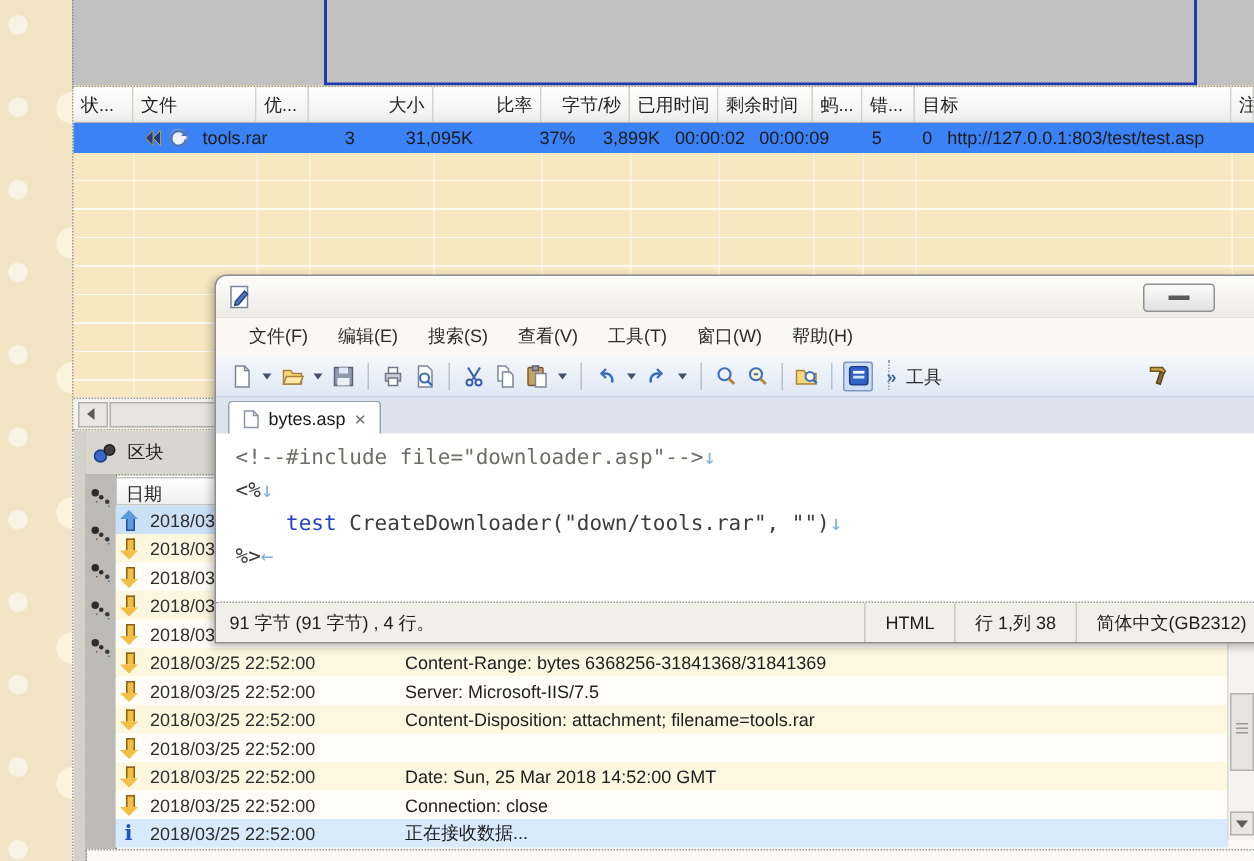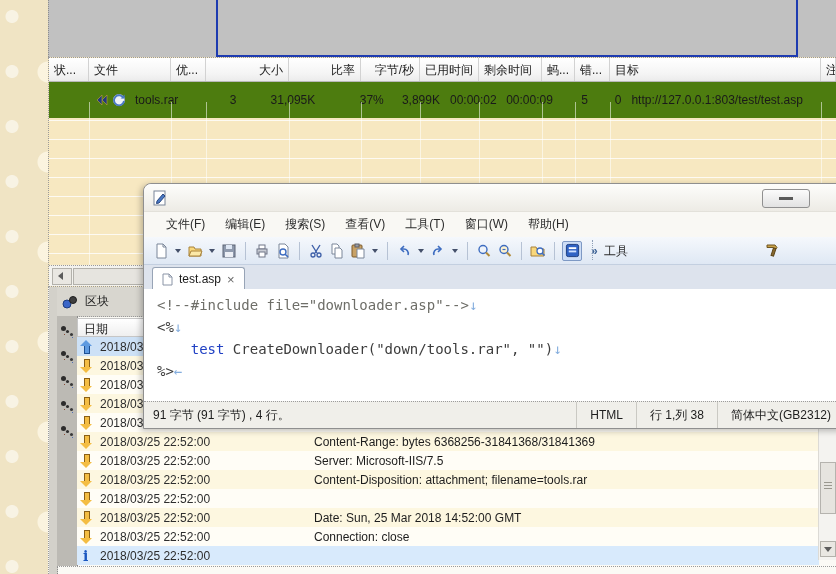--- a/index.html
+++ b/index.html
@@ -17,21 +17,21 @@
   
   .top-strip{left:48px;top:0;width:788px;height:57px;background:#c1c1c1;border-left:1px dotted #8d8d8d;}
   .blue-line{position:absolute;background:#1d3bb0;}
   
   .dl{left:48px;top:57px;width:788px;height:230px;background:#f7e8c1;
       border-top:1px dotted #9a9a9a;border-left:1px dotted #9a9a9a;border-bottom:1px dotted #9a9a9a;box-sizing:border-box;}
   .dl-header{display:flex;height:23px;border-bottom:1px solid #b9b9b9;}
   .hcell{box-sizing:border-box;background:linear-gradient(#ffffff,#f4f4f4 70%,#ebebeb);
       border-right:1px solid #d2d2d2;padding:4px 5px 0 5px;white-space:nowrap;overflow:hidden;color:#222;}
   .hcell.r{text-align:right;}
-  .dl-row{display:flex;height:36px;background:#4d7c0f;align-items:center;padding-left:43px;}
+  .dl-row{display:flex;height:20px;background:#3b82f6;align-items:center;padding-left:43px;}
   .dcell{box-sizing:border-box;padding:0 5px;white-space:nowrap;overflow:hidden;}
   .dcell.r{text-align:right;}
   .dl-empty{position:absolute;left:0;right:0;top:44px;bottom:20px;
       background:repeating-linear-gradient(to bottom, transparent 0 18px, rgba(255,255,255,.8) 18px 19px);}
   .vline{position:absolute;top:0;bottom:0;width:1px;background:rgba(255,255,255,.55);}
   .hscroll{position:absolute;left:0;right:0;bottom:0;height:20px;background:#f3f2ee;border-top:1px dotted #9a9a9a;}
   .hs-btn{position:absolute;left:3px;top:2px;width:18px;height:15px;background:#e9e7e2;border:1px solid #b3b1ab;}
   .hs-btn::after{content:"";position:absolute;left:5px;top:3px;border-top:4px solid transparent;border-bottom:4px solid transparent;border-right:5px solid #5c5c5c;}
   .hs-thumb{position:absolute;left:24px;top:2px;width:200px;height:15px;background:#e6e4df;border:1px solid #b3b1ab;}
   
@@ -44,21 +44,21 @@
   .ant::before{content:"";position:absolute;left:2px;top:2px;width:5px;height:5px;border-radius:50%;background:#2c2c2c;
       box-shadow:4px 3px 0 -1px #2c2c2c, 8px 6px 0 -1px #3a3a3a, 9px 9px 0 -2px #2a56b4, 1px 6px 0 -2px #7a2a10;}
   .date-header{position:absolute;left:28px;top:31px;width:211px;height:19px;box-sizing:border-box;
       background:linear-gradient(#ffffff,#efefef);border:1px solid #c6c6c6;padding:2px 6px;color:#222;}
   .log-rows{position:absolute;left:28px;right:17px;top:50px;}
   .lrow{display:flex;height:19px;align-items:center;background:#fffdf6;}
   .lrow.yellow{background:#fdf7e0;}
   .lrow.sel-up{background:#cde1f6;}
   .lrow.sel-info{background:#d8eafc;}
   .lrow .ldate{width:170px;margin-left:6px;color:#2d2d2d;white-space:nowrap;overflow:hidden;}
-  .lrow .lmsg{flex:1;color:#1d1d1d;white-space:nowrap;overflow:hidden;margin-left:44px;}
+  .lrow .lmsg{flex:1;color:#1d1d1d;white-space:nowrap;overflow:hidden;}
   .licon{position:relative;width:15px;height:17px;flex:0 0 15px;margin-left:2px;}
   .licon.down::before{content:"";position:absolute;left:5px;top:2px;width:4px;height:7px;background:#f4bd43;border:1px solid #8a5f16;border-bottom:none;}
   .licon.down::after{content:"";position:absolute;left:1px;top:10px;border-left:6px solid transparent;border-right:6px solid transparent;border-top:6px solid #f4bd43;}
   .licon.up::before{content:"";position:absolute;left:5px;top:8px;width:4px;height:7px;background:#5e9ae0;border:1px solid #1c4f93;border-top:none;}
   .licon.up::after{content:"";position:absolute;left:1px;top:2px;border-left:6px solid transparent;border-right:6px solid transparent;border-bottom:6px solid #5e9ae0;}
   .licon.info::before{content:"i";position:absolute;left:4px;top:1px;font:bold 14px "DejaVu Serif",serif;color:#1a57c0;}
   .bottom-dotline{position:absolute;left:8px;right:0;top:279px;border-top:1px dotted #9a9a9a;}
   .vscroll{position:absolute;right:0;width:17px;top:140px;height:133px;background:#f4f3f0;border-left:1px solid #dcdad5;}
   .vs-thumb{position:absolute;left:1px;top:35px;width:14px;height:50px;background:#e6e4df;border:1px solid #b5b3ae;}
   .vs-grip{position:absolute;left:3px;top:22px;width:8px;height:1px;background:#9a988f;box-shadow:0 3px 0 #9a988f,0 -3px 0 #9a988f;}
@@ -240,20 +240,21 @@
           <span class="lmsg">Date: Sun, 25 Mar 2018 14:52:00 GMT</span>
         </div>
       <div class="lrow">
           <span class="licon down"></span>
           <span class="ldate">2018/03/25 22:52:00</span>
           <span class="lmsg">Connection: close</span>
         </div>
       <div class="lrow sel-info">
           <span class="licon info"></span>
           <span class="ldate">2018/03/25 22:52:00</span>
+          <span class="lmsg">正在接收数据...</span>
         </div>
     </div>
     <div class="bottom-dotline"></div>
     <div class="vscroll">
       <div class="vs-thumb">
           <div class="vs-grip"></div>
         </div>
       <div class="vs-btn"></div>
     </div>
   </div>
@@ -386,21 +387,21 @@
             <path d="M3 4h8l2 2.5L11 9 9 6.5H3z" fill="#caa34a" stroke="#6e5520"></path>
             <rect x="8.2" y="7" width="2.6" height="8" fill="#8a6a30" stroke="#5c4518" transform="rotate(18 9.5 11)"></rect>
           </svg></span>
     </div>
     <div class="tabs">
       <div class="tab">
         <svg width="11" height="13" viewBox="0 0 11 13">
             <path d="M1 1h6l3 3v8H1z" fill="#fff" stroke="#8a94a6"></path>
             <path d="M7 1v3h3" fill="none" stroke="#8a94a6"></path>
           </svg>
-        <span>test.asp</span>
+        <span>bytes.asp</span>
         <span class="tab-close">×</span>
       </div>
     </div>
     <div class="content">
       <div><span class="cmt">&lt;!--#include file="downloader.asp"--&gt;</span><span class="mark">↓</span></div>
       <div><span class="tag">&lt;%</span><span class="mark">↓</span></div>
       <div><span class="code" style="white-space:pre">    </span><span class="kw">test</span><span class="code"> CreateDownloader("down/tools.rar", "")</span><span class="mark">↓</span></div>
       <div><span class="tag">%&gt;</span><span class="mark">←</span></div>
     </div>
     <div class="status">

